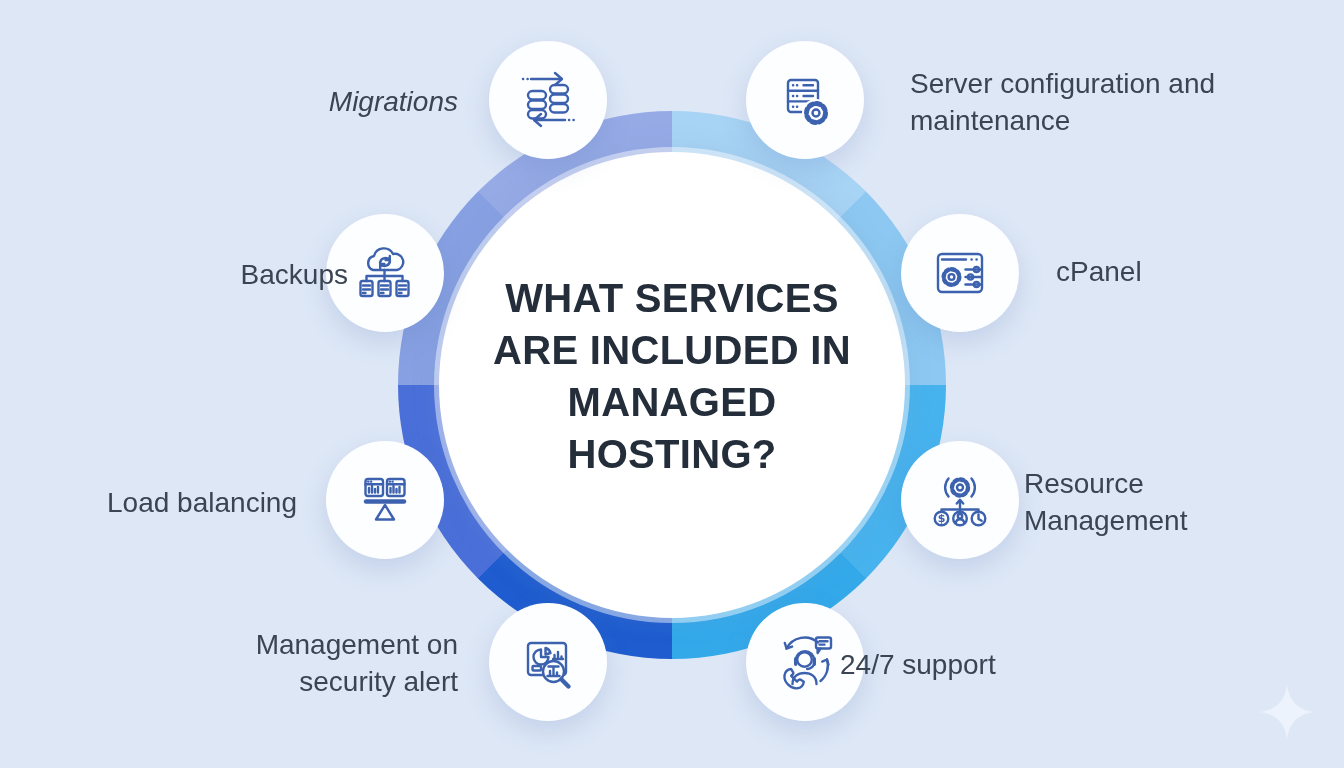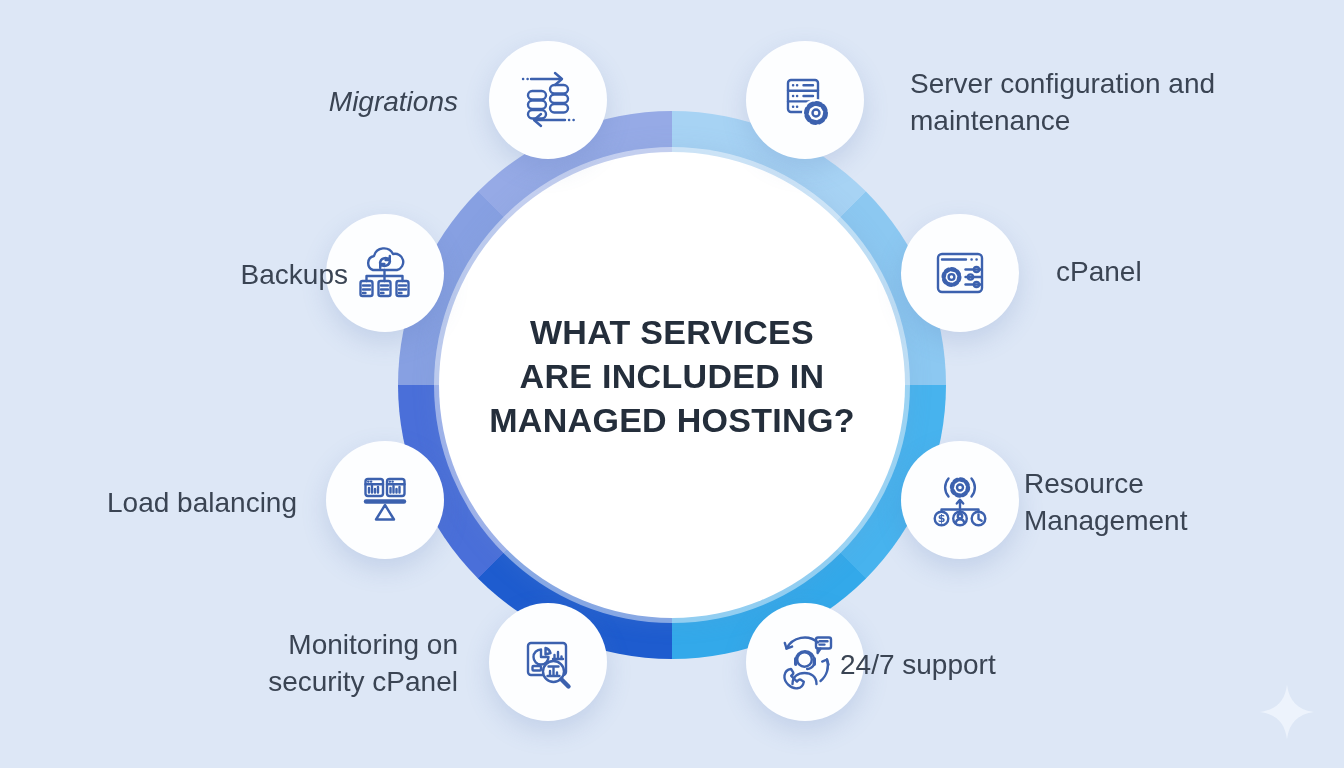--- a/index.html
+++ b/index.html
@@ -19,21 +19,21 @@
   }
   .inner-circle {
     position:absolute; left:439px; top:152px;
     width:466px; height:466px; border-radius:50%;
     background:#ffffff;
     box-shadow:0 0 0 5px rgba(255,255,255,.45), 0 0 26px rgba(120,150,200,.25);
     display:flex; align-items:center; justify-content:center;
   }
   .center-title {
     width:380px; text-align:center;
-    font-size:34px; font-weight:bold; line-height:1.3;
+    font-size:40px; font-weight:bold; line-height:1.3;
     letter-spacing:.3px; color:#242e3b;
     white-space:pre-line;
     margin-top:-18px;
   }
 
   
   .node {
     position:absolute; width:118px; height:118px; border-radius:50%;
     background:#fdfeff;
     box-shadow:0 10px 26px rgba(90,120,180,.20);
@@ -186,21 +186,21 @@
       <rect x="12" y="13" width="38" height="32" rx="3"></rect>
       <path d="M25 19.5A7.5 7.5 0 1 0 32.5 27L25 27Z"></path>
       <path d="M29.5 18a7 7 0 0 1 5 5l-5 1.5z"></path>
       <path d="M37 29h10M38.5 29v-4M42 29v-7M45.5 29v-2.5"></path>
       <rect x="16.5" y="36" width="8.5" height="4.5" rx="1"></rect>
       <circle class="lens" cx="37.5" cy="41.5" r="10.5"></circle>
       <path d="M31.5 46h12M34 46v-5M37.5 46v-8M41 46v-3.5M32.5 36.5h10"></path>
       <path class="thick" d="M45.3 49.3l7.2 7.2"></path>
     </svg>
   </div>
-  <div class="label right-align l-monitor">Monitoring on security cPanel</div>
+  <div class="label right-align l-monitor">Management on security alert</div>
 
   <div class="node n-support">
     <svg class="ic" viewBox="0 0 64 64">
       <path d="M45 12.5A20.5 20.5 0 0 0 13.5 18.5"></path>
       <path d="M13.5 18.5l-1.7-5.6M13.5 18.5l5.6-1.9"></path>
       <path d="M47.5 51A20 20 0 0 0 54 29.5"></path>
       <path d="M54 29.5l-4.8 2.1M54 29.5l1.5 5"></path>
       <rect x="43" y="7.5" width="15" height="11" rx="2"></rect>
       <path d="M47.5 18.5l-2.9 4.6v-4.6"></path>
       <path d="M46.5 11.3h8M46.5 14.6h5"></path>

